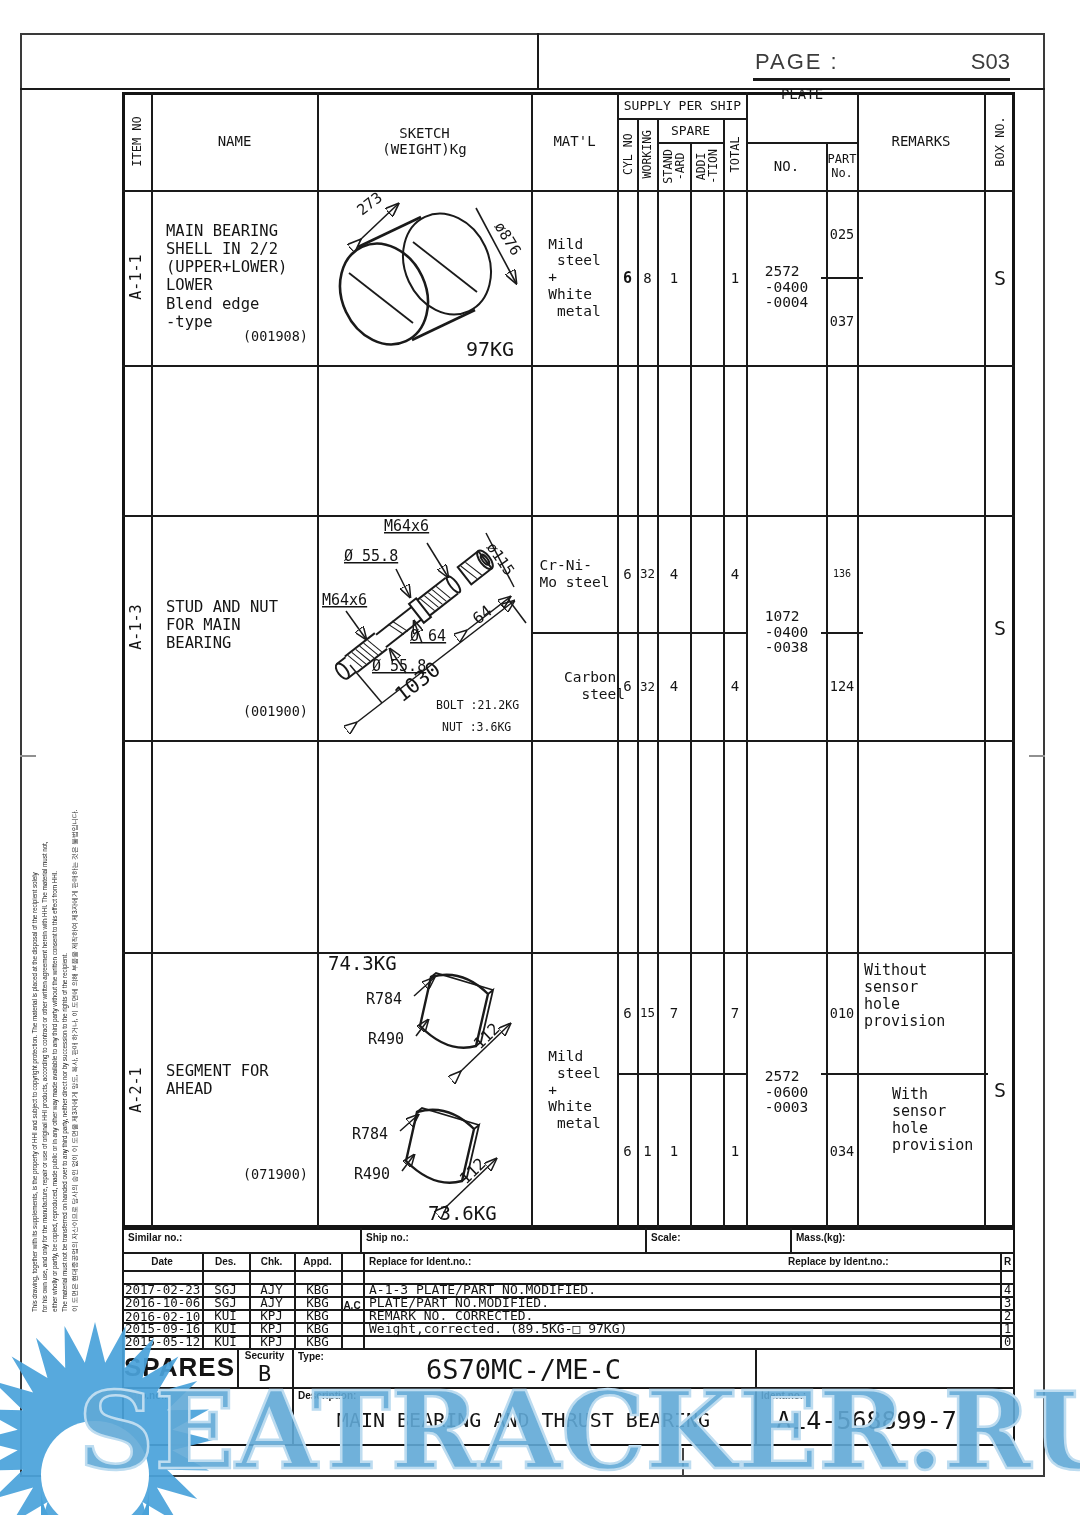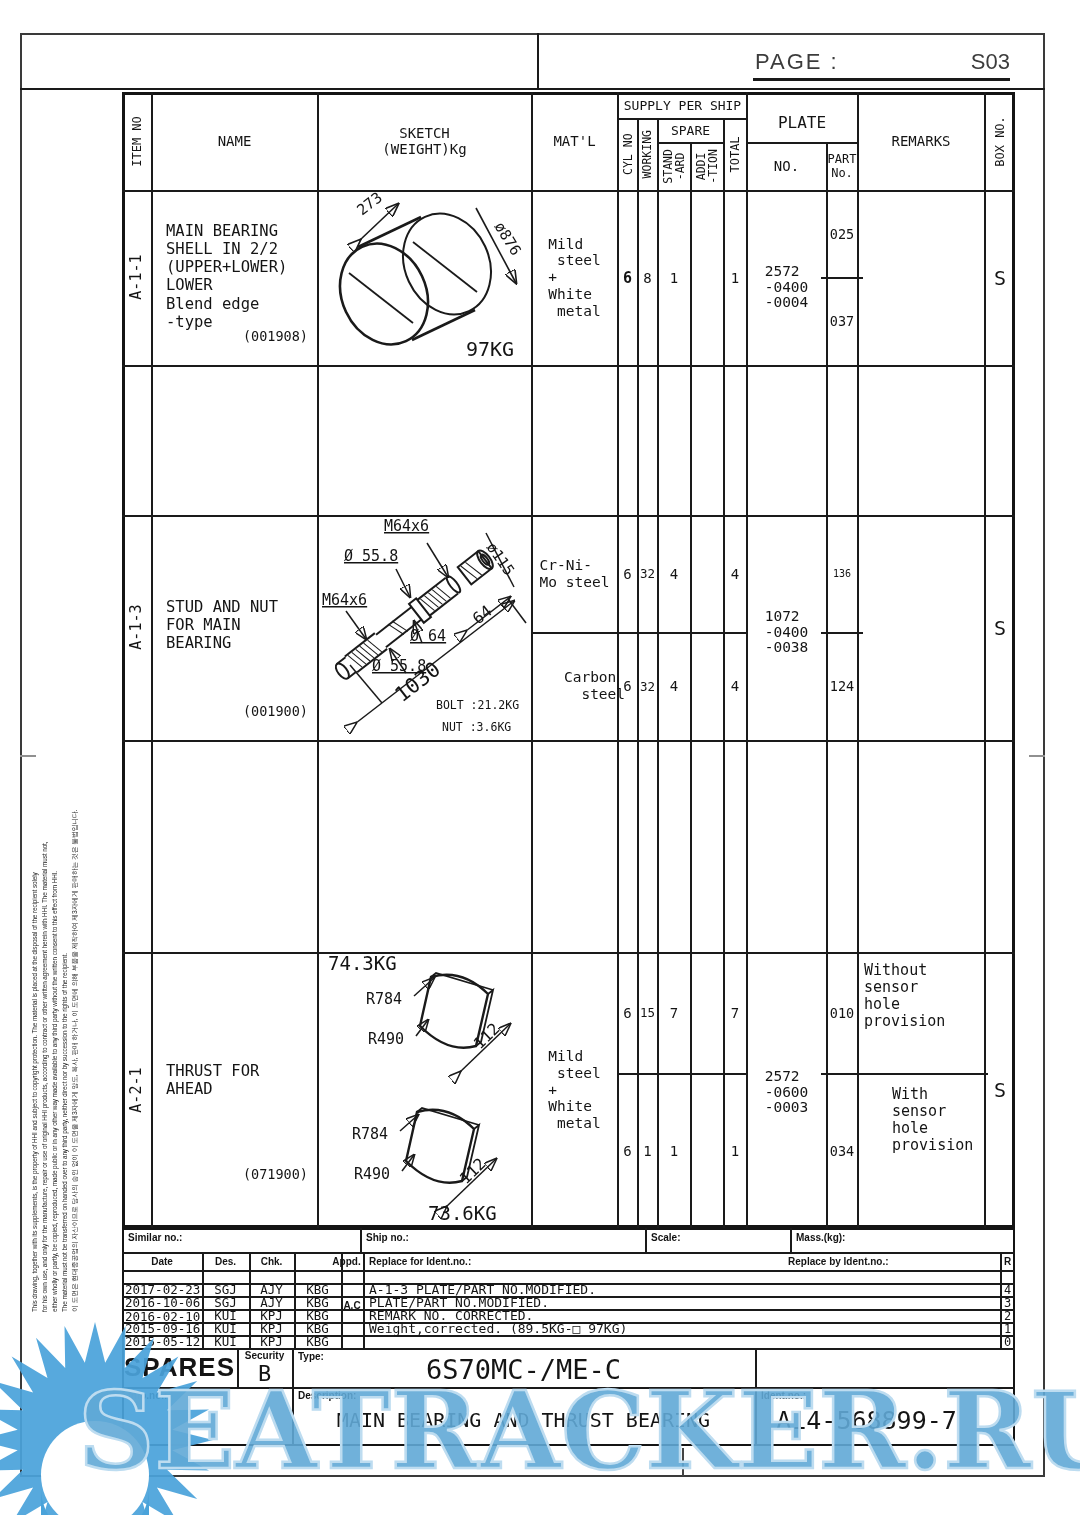--- a/index.html
+++ b/index.html
@@ -85,21 +85,21 @@
       <span>STAND
 -ARD</span>
     </div>
   <div class="cell vt" style="left:691px;top:142px;width:32px;height:48px;font-size:11.5px;">
       <span>ADDI
 -TION</span>
     </div>
   <div class="cell vt" style="left:724px;top:118px;width:22px;height:72px;font-size:12px;">
       <span>TOTAL</span>
     </div>
-  <div class="cell" style="left:747px;top:104px;width:110px;height:36px;font-size:16px;">PLATE</div>
+  <div class="cell" style="left:747px;top:76px;width:110px;height:36px;font-size:14px;">PLATE</div>
   <div class="cell" style="left:747px;top:142px;width:79px;height:48px;font-size:14px;">NO.</div>
   <div class="cell pre" style="left:827px;top:142px;width:30px;height:48px;font-size:12px;text-align:center;">PART
 No.</div>
   <div class="cell" style="left:858px;top:92px;width:126px;height:98px;font-size:14px;">REMARKS</div>
   <div class="cell vt" style="left:985px;top:92px;width:30px;height:98px;font-size:12px;">
       <span>BOX NO.</span>
     </div>
 
   <div class="cell vt" style="left:122px;top:190px;width:30px;height:175px;font-size:15px;">
       <span>A-1-1</span>
@@ -236,21 +236,21 @@
   <div class="cell" style="left:724px;top:632px;width:22px;height:108px;font-size:14px;">4</div>
   <div class="cell" style="left:827px;top:632px;width:30px;height:108px;font-size:13.5px;">124</div>
   <div class="cell pre" style="left:747px;top:545px;width:79px;height:175px;font-size:14.5px;line-height:1.1;">1072
 -0400
 -0038</div>
   <div class="cell" style="left:985px;top:515px;width:30px;height:225px;font-size:20px;">S</div>
 
   <div class="cell vt" style="left:122px;top:952px;width:30px;height:276px;font-size:15px;">
       <span>A-2-1</span>
     </div>
-  <div class="cell tl pre" style="left:166px;top:1062px;width:150px;height:44px;font-size:15.5px;line-height:1.17;">THRUST FOR
+  <div class="cell tl pre" style="left:166px;top:1062px;width:150px;height:44px;font-size:15.5px;line-height:1.17;">SEGMENT FOR
 AHEAD</div>
   <div class="cell tr" style="left:196px;top:1166px;width:112px;height:18px;font-size:13.5px;">(071900)</div>
 
   <svg class="sk abs" style="left:318px;top:952px;" width="213" height="276" viewBox="0 0 213 276">
     <g stroke-width="2.4">
       <path d="M113,25 Q144,16 170,42 L158,94 Q130,102 102,74 Z"></path>
       <path d="M170,42 L175,38 L163,90 L158,94" stroke-width="1.8"></path>
       <path d="M113,25 L118,21 L175,38" stroke-width="1.8"></path>
       <path d="M99,160 Q130,151 156,177 L144,229 Q116,237 88,209 Z"></path>
       <path d="M156,177 L161,173 L149,225 L144,229" stroke-width="1.8"></path>
@@ -325,21 +325,21 @@
   <div class="lv" style="left:202px;top:1252px;height:96px;"></div>
   <div class="lv" style="left:249px;top:1252px;height:96px;"></div>
   <div class="lv" style="left:294px;top:1252px;height:96px;"></div>
   <div class="lv" style="left:341px;top:1252px;height:96px;"></div>
   <div class="lv" style="left:363px;top:1252px;height:96px;"></div>
   <div class="lv" style="left:1000px;top:1252px;height:96px;"></div>
 
   <div class="cell" style="left:122px;top:1252px;width:80px;height:18px;font:bold 10px 'Liberation Sans',sans-serif;">Date</div>
   <div class="cell" style="left:202px;top:1252px;width:47px;height:18px;font:bold 10px 'Liberation Sans',sans-serif;">Des.</div>
   <div class="cell" style="left:249px;top:1252px;width:45px;height:18px;font:bold 10px 'Liberation Sans',sans-serif;">Chk.</div>
-  <div class="cell" style="left:294px;top:1252px;width:47px;height:18px;font:bold 10px 'Liberation Sans',sans-serif;margin-left:29px;">Appd.</div>
+  <div class="cell" style="left:294px;top:1252px;width:47px;height:18px;font:bold 10px 'Liberation Sans',sans-serif;">Appd.</div>
   <div class="cell" style="left:341px;top:1252px;width:22px;height:18px;font:bold 10px 'Liberation Sans',sans-serif;margin-top:44px;">A.C</div>
   <div class="cell" style="left:369px;top:1252px;width:300px;height:18px;font:bold 10px 'Liberation Sans',sans-serif;justify-content:flex-start;">Replace for Ident.no.:</div>
   <div class="cell" style="left:788px;top:1252px;width:210px;height:18px;font:bold 10px 'Liberation Sans',sans-serif;justify-content:flex-start;">Replace by Ident.no.:</div>
   <div class="cell" style="left:1000px;top:1252px;width:15px;height:18px;font:bold 10px 'Liberation Sans',sans-serif;">R</div>
 
   <div class="cell" style="left:125px;top:1283px;width:77px;height:13px;font-size:12.5px;justify-content:flex-start;">2017-02-23</div>
   <div class="cell" style="left:202px;top:1283px;width:47px;height:13px;font-size:12.5px;">SGJ</div>
   <div class="cell" style="left:249px;top:1283px;width:45px;height:13px;font-size:12.5px;">AJY</div>
   <div class="cell" style="left:294px;top:1283px;width:47px;height:13px;font-size:12.5px;">KBG</div>
   <div class="cell" style="left:369px;top:1283px;width:620px;height:13px;font-size:13px;justify-content:flex-start;">A-1-3 PLATE/PART NO.MODIFIED.</div>

